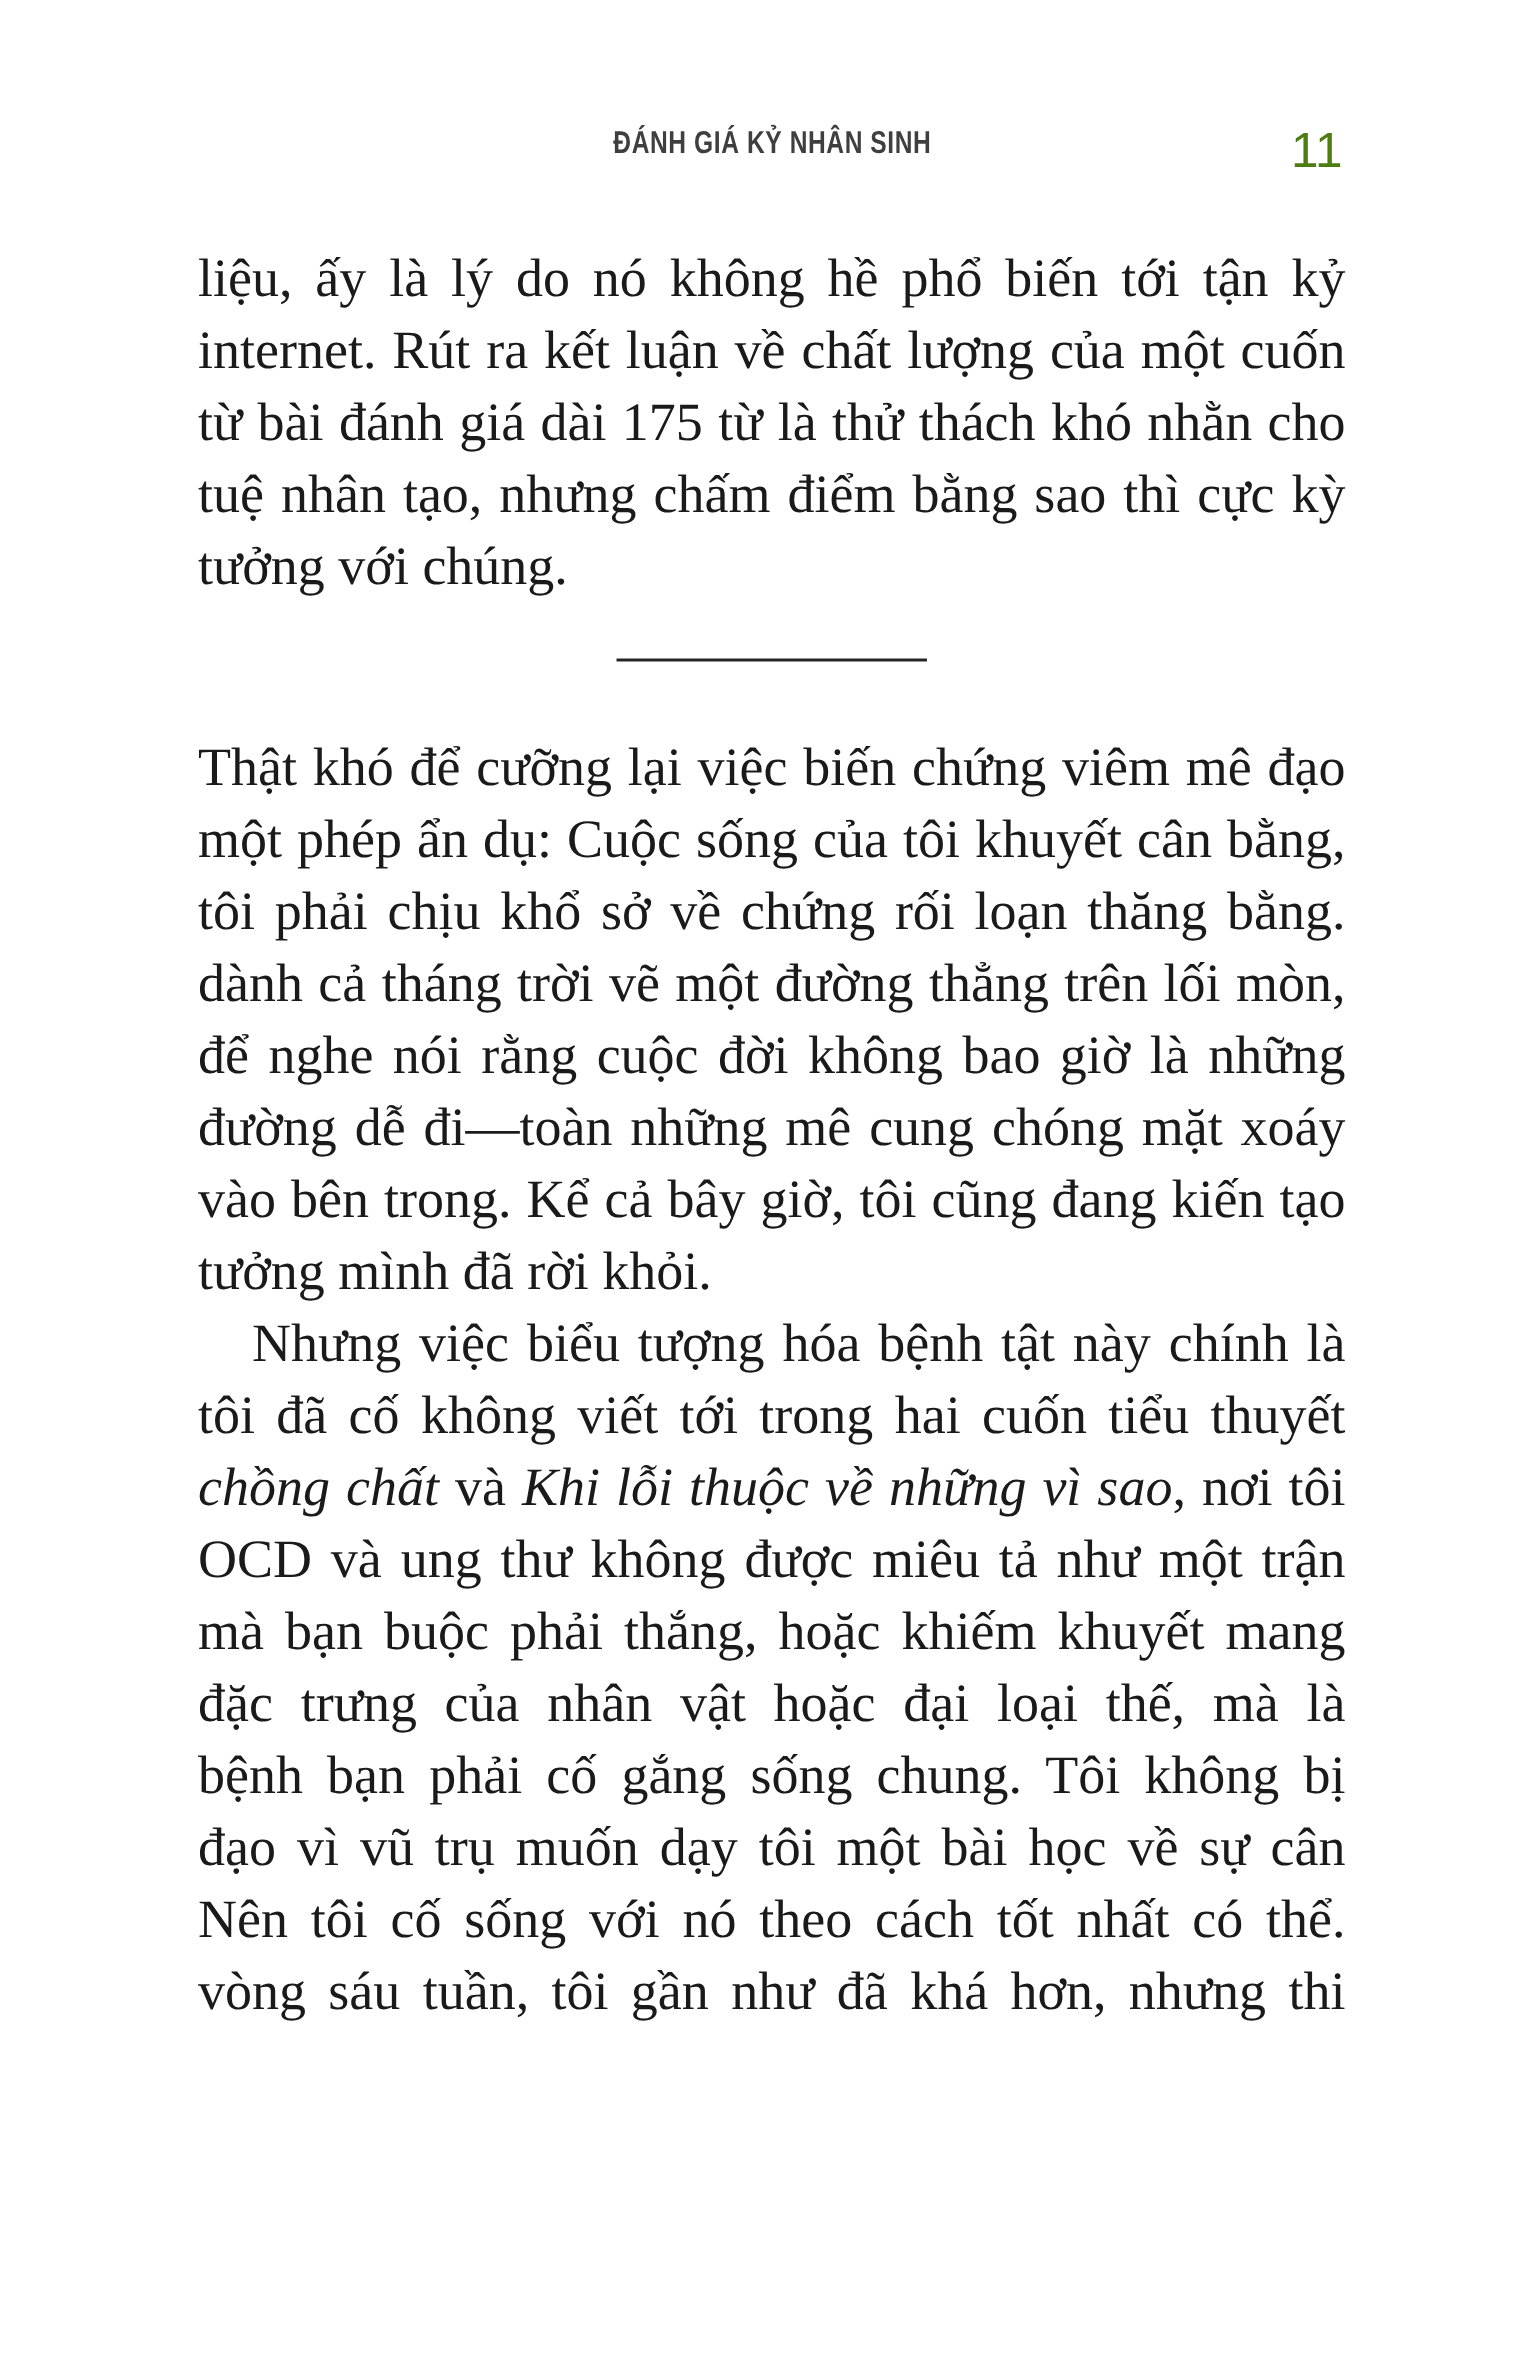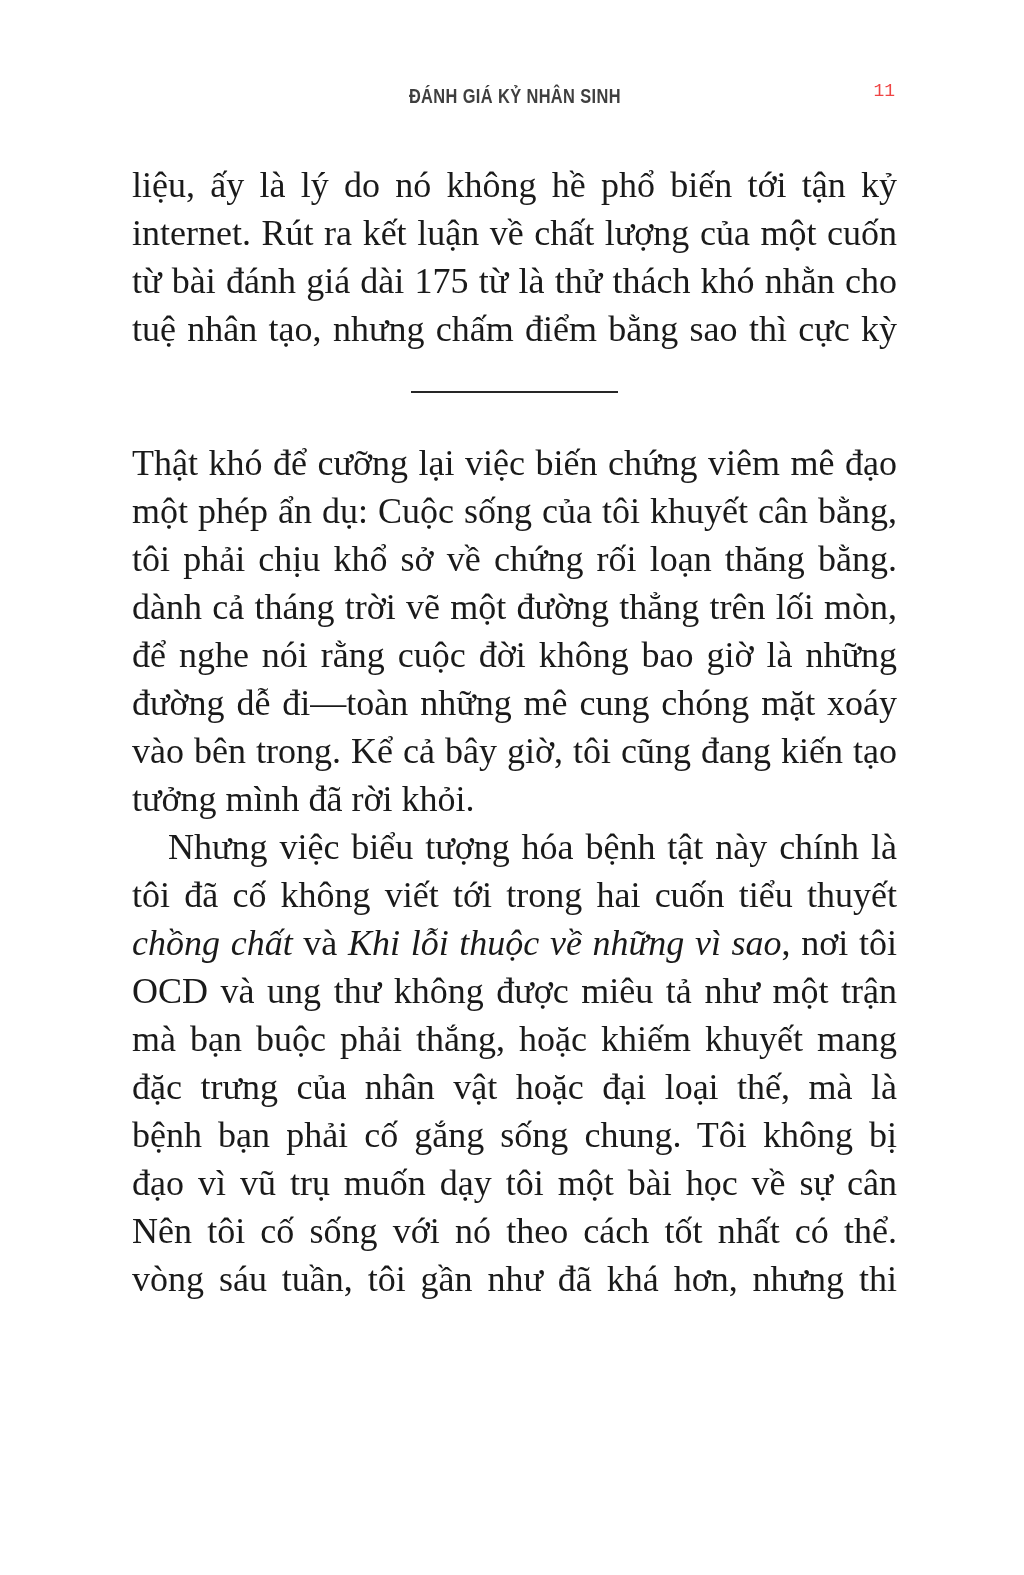--- a/index.html
+++ b/index.html
@@ -39,23 +39,23 @@
     letter-spacing: 0.5px;
     color: #3f3f3f;
     transform: scaleX(0.78);
     transform-origin: center;
     white-space: nowrap;
   }
   .page-number {
     position: absolute;
     right: 2px;
     top: -3px;
-    font-family: Liberation Mono, monospace;
-    font-size: 18px;
-    color: #ef4444;
+    font-family: Liberation Sans, sans-serif;
+    font-size: 33px;
+    color: #4d7c0f;
   }
   
   .body-block {
     position: absolute;
     top: 161px;
     left: 132px;
     width: 765px;
   }
   .para {
     margin: 0;
@@ -102,20 +102,21 @@
     <span class="page-number">11</span>
   </div>
 
   <div class="body-block">
 
     <div class="para">
       <div class="line j">liệu, ấy là lý do nó không hề phổ biến tới tận kỷ nguyên</div>
       <div class="line j">internet. Rút ra kết luận về chất lượng của một cuốn sách</div>
       <div class="line j">từ bài đánh giá dài 175 từ là thử thách khó nhằn cho trí</div>
       <div class="line j">tuệ nhân tạo, nhưng chấm điểm bằng sao thì cực kỳ lý</div>
+      <div class="line lastline">tưởng với chúng.</div>
     </div>
 
     <div class="divider"></div>
 
     <div class="para">
       <div class="line j">Thật khó để cưỡng lại việc biến chứng viêm mê đạo thành</div>
       <div class="line j">một phép ẩn dụ: Cuộc sống của tôi khuyết cân bằng, nên</div>
       <div class="line j">tôi phải chịu khổ sở về chứng rối loạn thăng bằng. Tôi</div>
       <div class="line j">dành cả tháng trời vẽ một đường thẳng trên lối mòn, chỉ</div>
       <div class="line j">để nghe nói rằng cuộc đời không bao giờ là những con</div>

